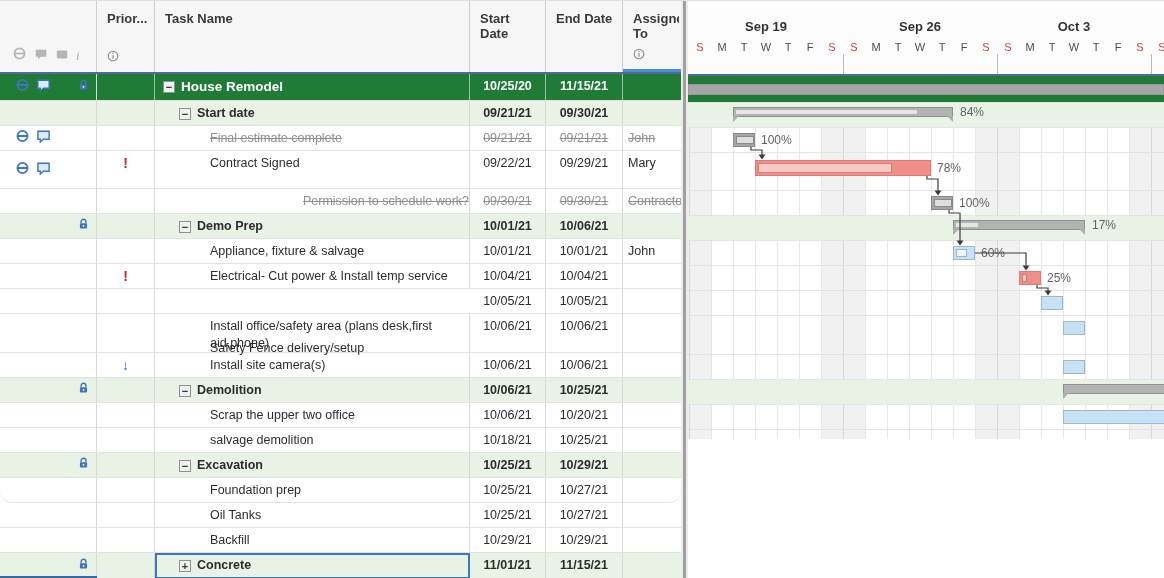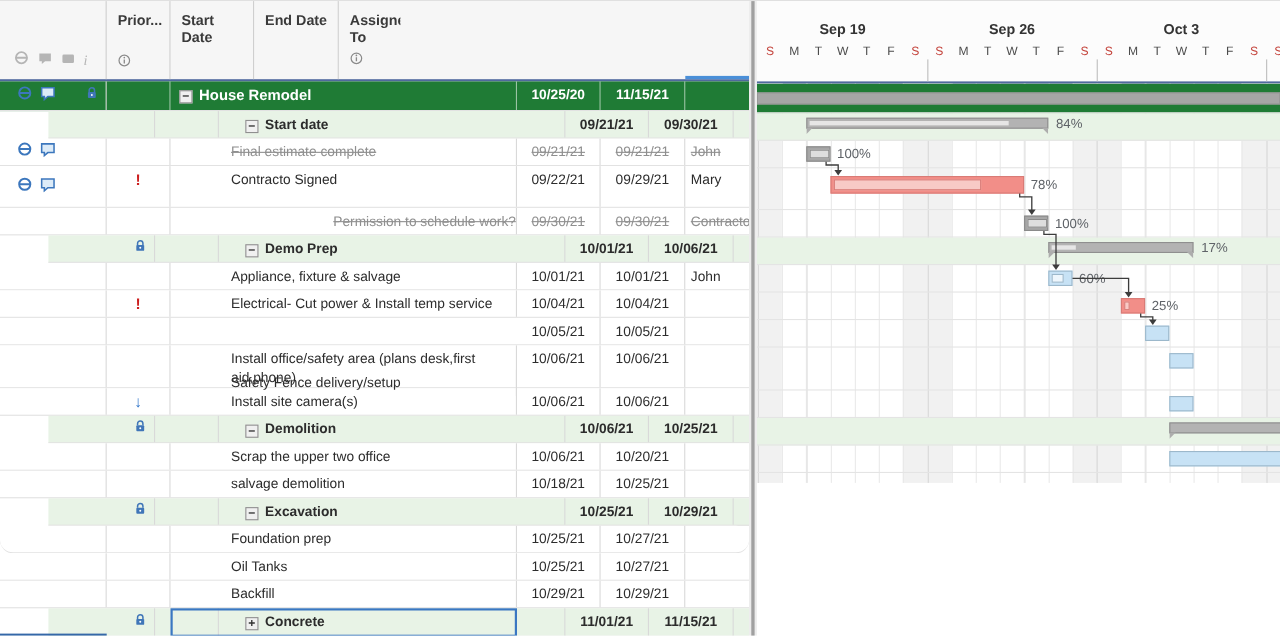--- a/index.html
+++ b/index.html
@@ -17,21 +17,21 @@
   #h-task  { width:315px; }
   #h-start { width:76px; }
   #h-end   { width:77px; }
   #h-assigned { width:58px; }
   .h-icons { position:absolute; left:12px; bottom:7px; display:flex; gap:7px; align-items:center; color:#b5b5b5; }
   .h-info { position:absolute; left:10px; bottom:6px; }
   #assigned-underline { position:absolute; left:623px; top:68px; width:58px; height:3px; background:#4a8fd8; z-index:3; }
 
   #l-body { position:relative; width:681px; }
   .lrow { display:flex; width:681px; border-bottom:1px solid #e2e2e2; background:#fff; }
-  .lrow.section { background:#e8f3e6;margin-left:44px; }
+  .lrow.section { background:#e8f3e6; }
   .lrow.root { background:#1f7b35; }
   .lcell { border-right:1px solid #d9d9d9; height:100%; overflow:hidden; font-size:12.5px; color:#2c2c2c; padding-top:4px; line-height:17px; }
   .lrow.root .lcell { border-right-color:rgba(255,255,255,.55); }
   .c-gutter { width:97px; position:relative; border-right:1px solid #d9d9d9; }
   .c-prior { width:58px; text-align:center; }
   .c-task { width:315px; white-space:normal; }
   .c-start,.c-end { text-align:center; }
   .c-start { width:76px; }
   .c-end { width:77px; }
   .c-assigned { width:58px; padding-left:5px; white-space:nowrap; border-right:none; }
@@ -97,20 +97,23 @@
         </div>
       </div>
       <div class="hcell" id="h-prior">
         <div class="hlabel">Prior...</div>
         <span class="h-info"><svg width="12" height="12" viewBox="0 0 14 14">
               <circle cx="7" cy="7" r="5.6" fill="none" stroke="#8a8a8a" stroke-width="1.3"></circle>
               <line x1="7" y1="6" x2="7" y2="10.2" stroke="#8a8a8a" stroke-width="1.4"></line>
               <circle cx="7" cy="3.9" r="0.9" fill="#8a8a8a"></circle>
             </svg></span>
       </div>
+      <div class="hcell" id="h-task">
+        <div class="hlabel">Task Name</div>
+      </div>
       <div class="hcell" id="h-start">
         <div class="hlabel" style="width:50px;">Start Date</div>
       </div>
       <div class="hcell" id="h-end">
         <div class="hlabel">End Date</div>
       </div>
       <div class="hcell" id="h-assigned" style="border-right:none;">
         <div class="hlabel" style="width:56px;">Assigned To</div>
         <span class="h-info" style="bottom:8px;"><svg width="12" height="12" viewBox="0 0 14 14">
               <circle cx="7" cy="7" r="5.6" fill="none" stroke="#8a8a8a" stroke-width="1.3"></circle>
@@ -169,21 +172,21 @@
           <div class="c-gutter">
             <span class="gut-icon" style="left: 15px;"><svg width="15" height="15" viewBox="0 0 16 16" style="color:#3c77bd">
                 <circle cx="8" cy="8" r="5.4" fill="none" stroke="currentColor" stroke-width="1.9"></circle>
                 <line x1="2.8" y1="8" x2="13.2" y2="8" stroke="currentColor" stroke-width="1.9"></line>
               </svg></span>
             <span class="gut-icon" style="left: 36px;"><svg width="15" height="15" viewBox="0 0 16 16" style="color:#3c77bd">
                 <path d="M2 3h12v8.4H8l-3.4 3v-3H2z" fill="#dcebf8" stroke="currentColor" stroke-width="1.5"></path>
               </svg></span>
           </div>
           <div class="lcell c-prior"><span class="prio-high">!</span></div>
-          <div class="lcell c-task" style="padding-left: 55px;"><span class="tname">Contracto Signed</span></div>
+          <div class="lcell c-task" style="padding-left: 55px;"><span class="tname">Contract Signed</span></div>
           <div class="lcell c-start">09/22/21</div>
           <div class="lcell c-end">09/29/21</div>
           <div class="lcell c-assigned">Mary</div>
         </div>
         <div class="lrow " style="height: 25px;">
           <div class="c-gutter"></div>
           <div class="lcell c-prior"></div>
           <div class="lcell c-task" style="padding-left: 55px; text-align: right;"><span class="tname strike">Permission to schedule work?</span></div>
           <div class="lcell c-start strike">09/30/21</div>
           <div class="lcell c-end strike">09/30/21</div>

